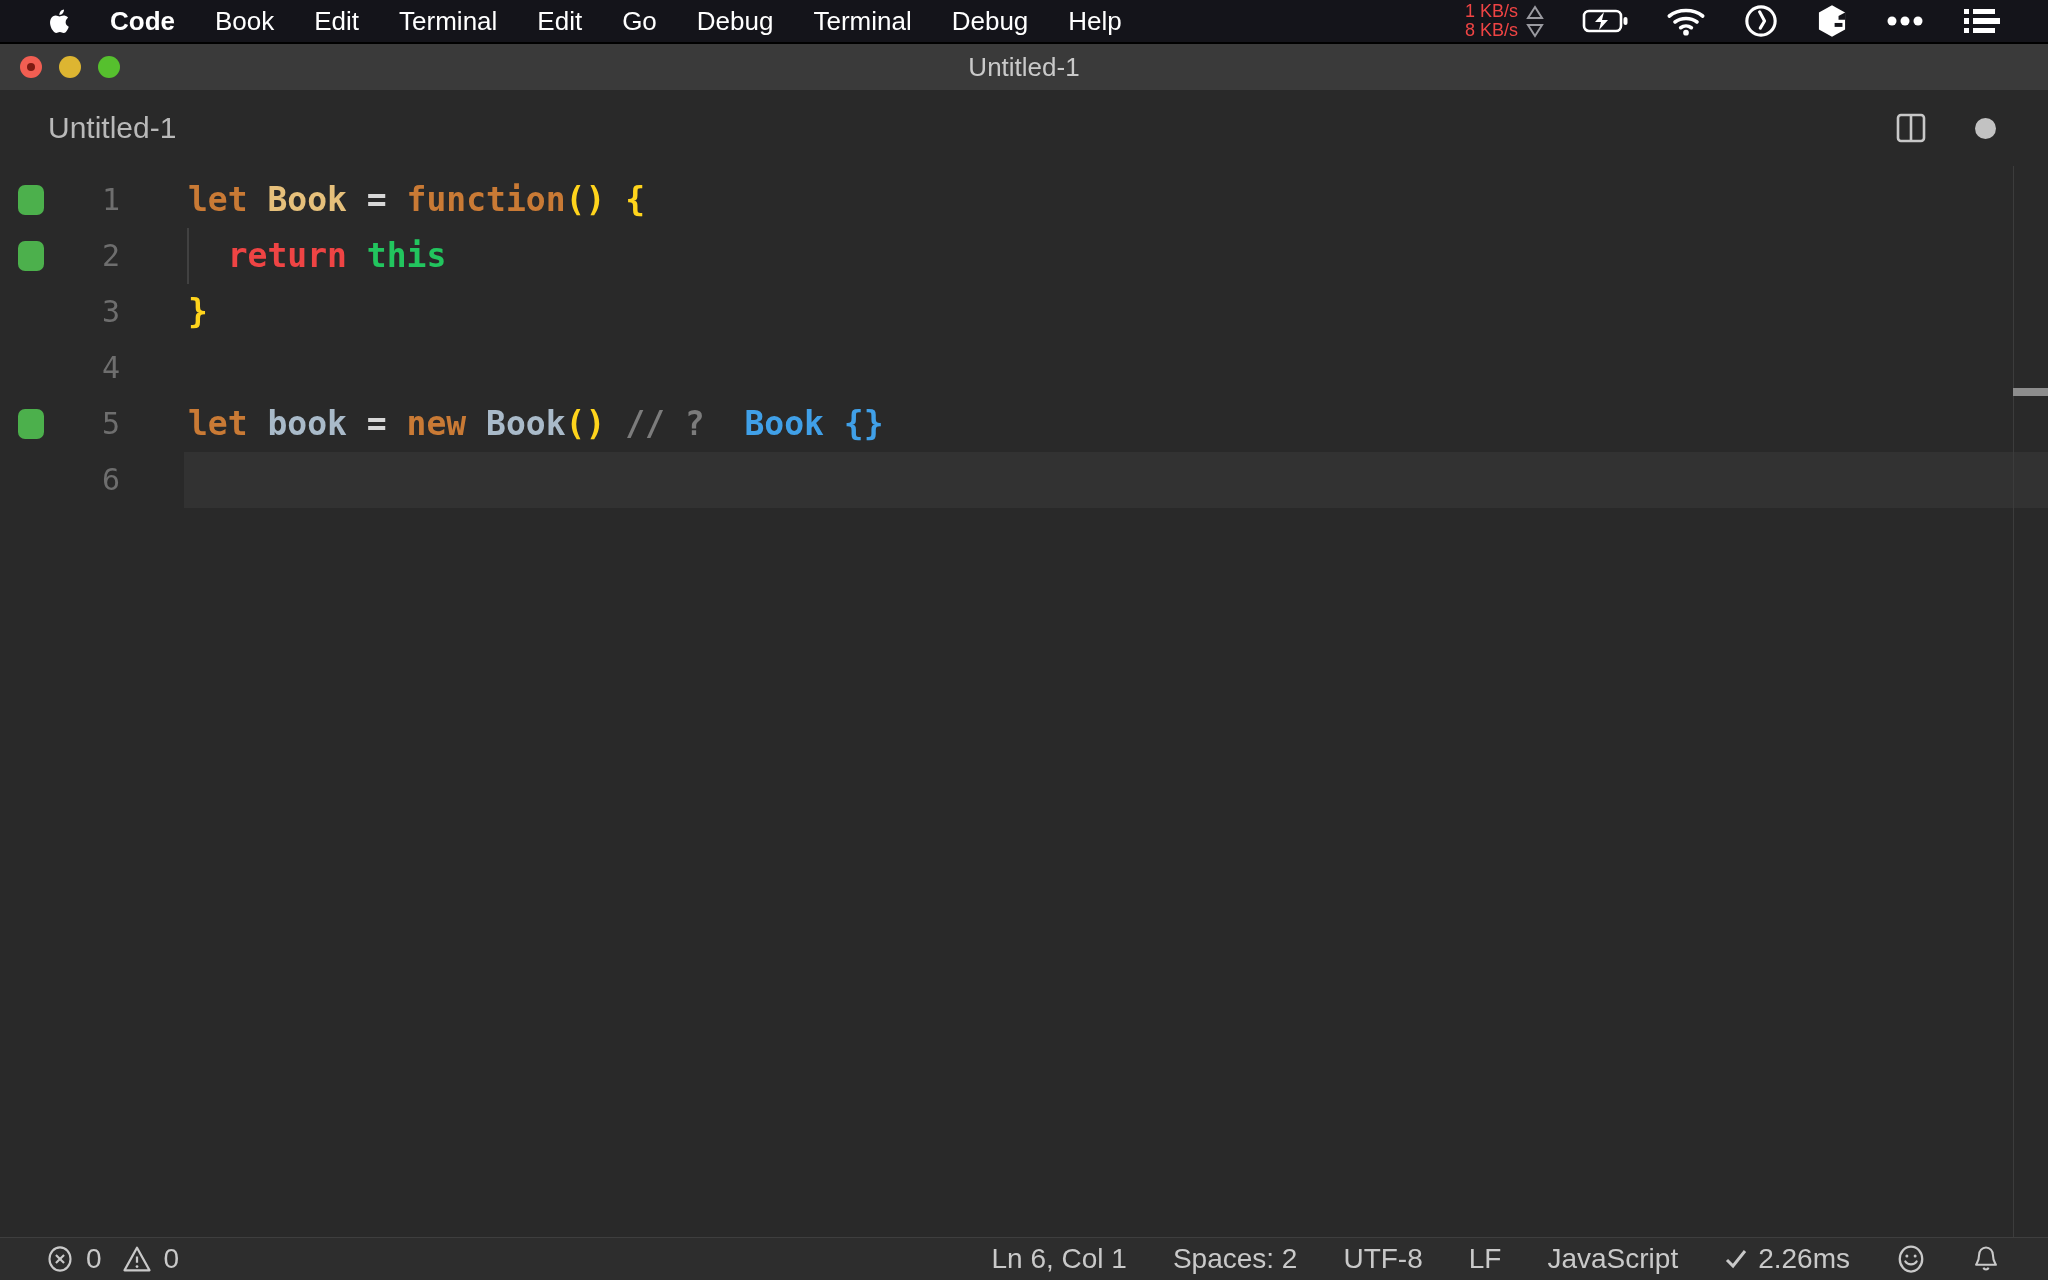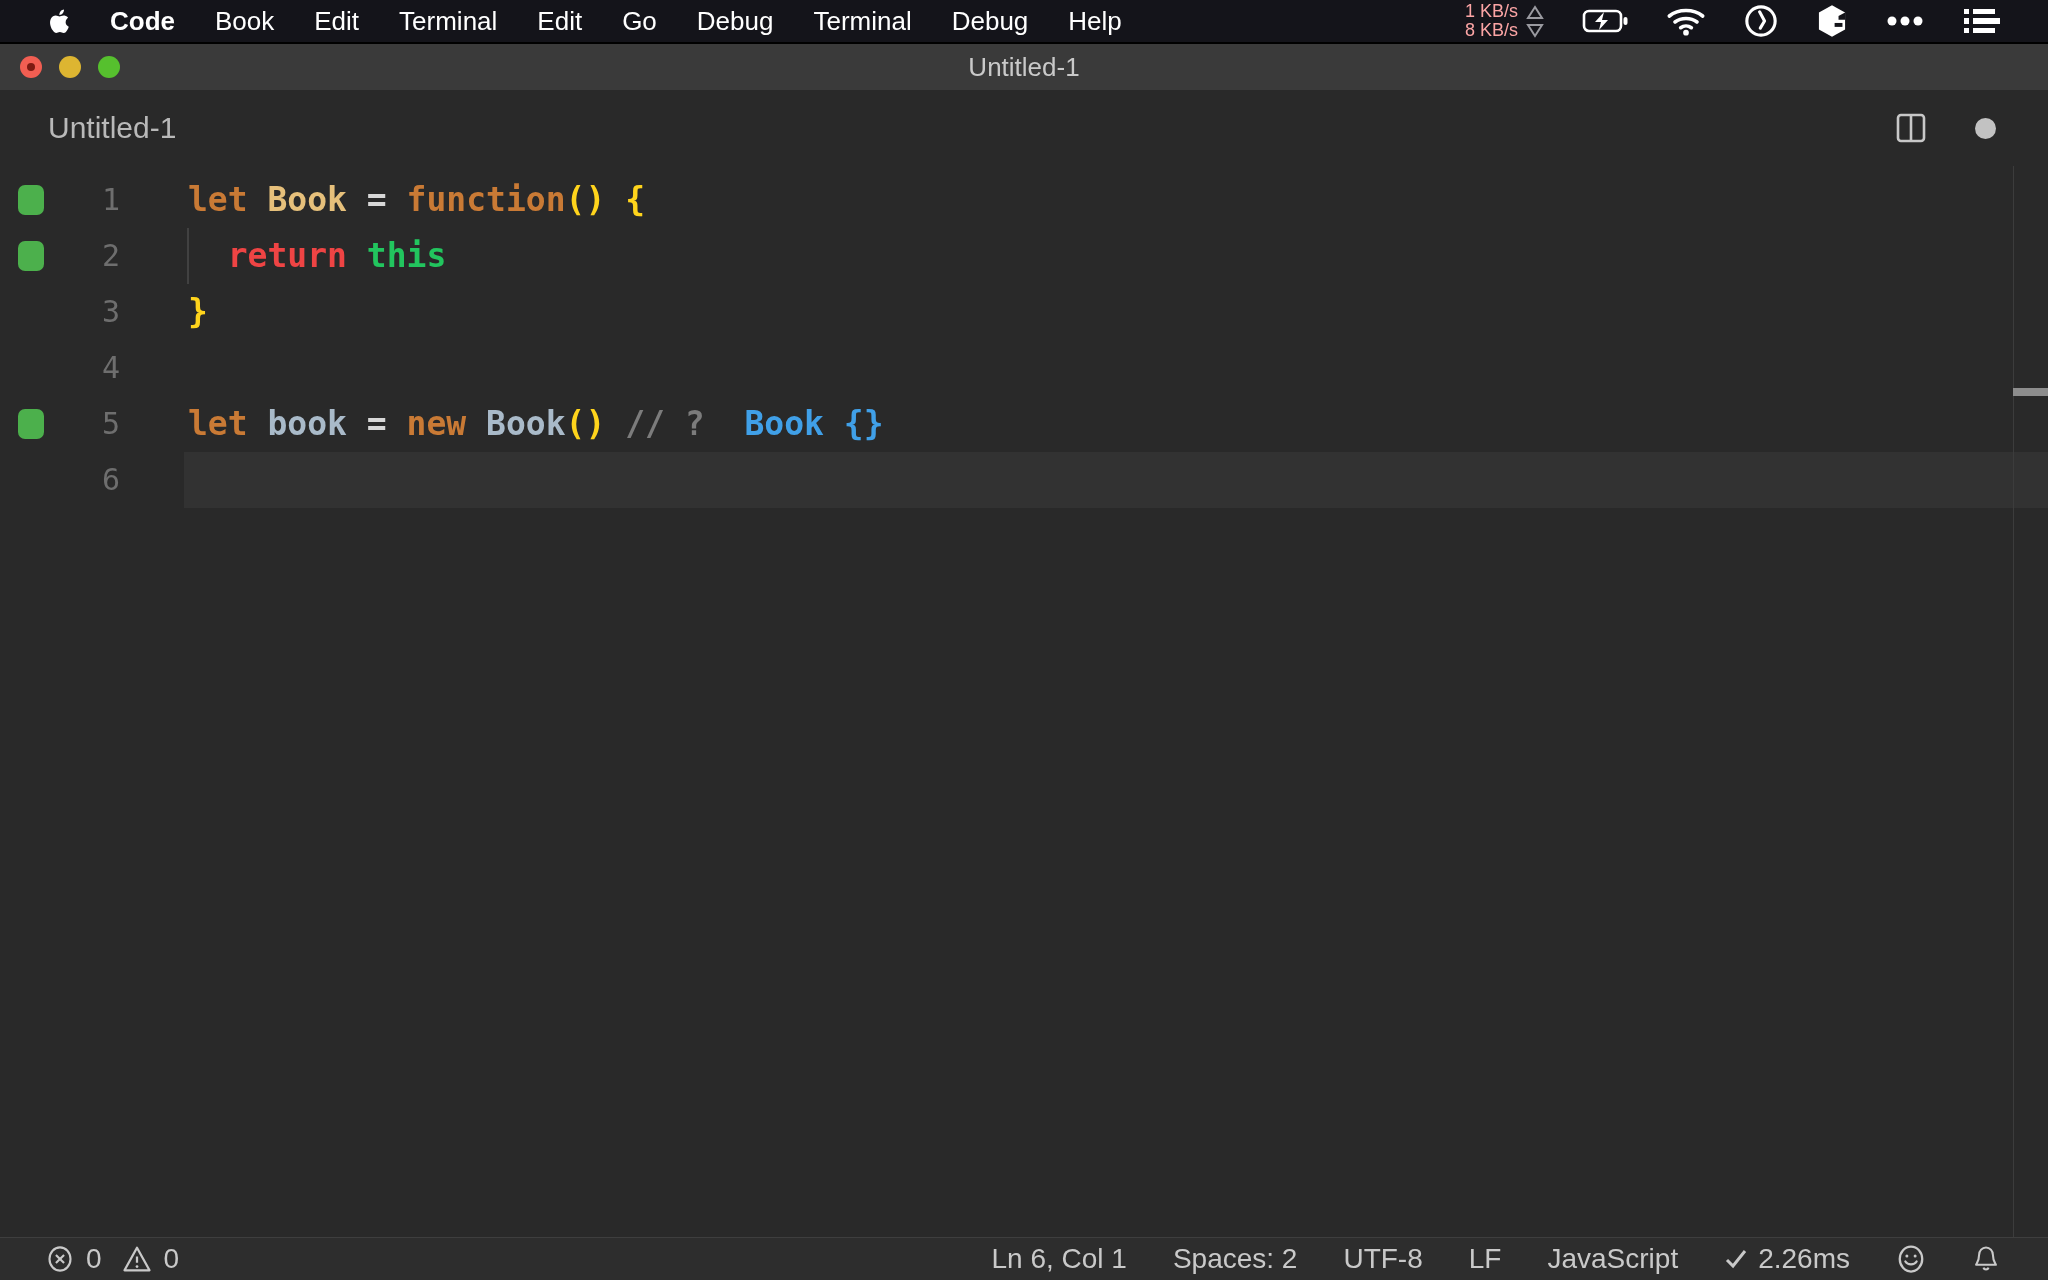--- a/index.html
+++ b/index.html
@@ -8,21 +8,21 @@
 
   
   .menubar{position:absolute;top:0;left:0;right:0;height:44px;background:#14141a;
            display:flex;align-items:center;color:#fff;border-bottom:2px solid #000;box-sizing:border-box;}
   .menubar-left{display:flex;align-items:center;padding-left:30px;}
   .apple{width:34px;height:34px;margin:0 14px 0 12px;display:flex;align-items:center;justify-content:center;}
   .menu-item{font-size:26px;padding:0 20px;color:#fff;white-space:nowrap;}
   .menu-item.bold{font-weight:700;}
   .menubar-right{margin-left:auto;display:flex;align-items:center;gap:38px;padding-right:46px;}
   .net{display:flex;align-items:center;gap:8px;}
-  .net-txt{display:flex;flex-direction:column;align-items:flex-end;line-height:19px;font-size:18px;color:#fca5a5;}
+  .net-txt{display:flex;flex-direction:column;align-items:flex-end;line-height:19px;font-size:18px;color:#ef4444;}
   .net-arrows{display:flex;flex-direction:column;gap:3px;}
   .mb-icon{display:flex;align-items:center;justify-content:center;}
 
   
   .titlebar{position:absolute;top:44px;left:0;right:0;height:46px;background:#3a3a3a;
             display:flex;align-items:center;}
   .traffic{display:flex;gap:17px;padding-left:20px;}
   .tl{width:22px;height:22px;border-radius:50%;position:relative;}
   .tl.red{background:#f15e52;}
   .tl.red::after{content:"";position:absolute;left:7px;top:7px;width:8px;height:8px;border-radius:50%;background:#7c1a12;}

